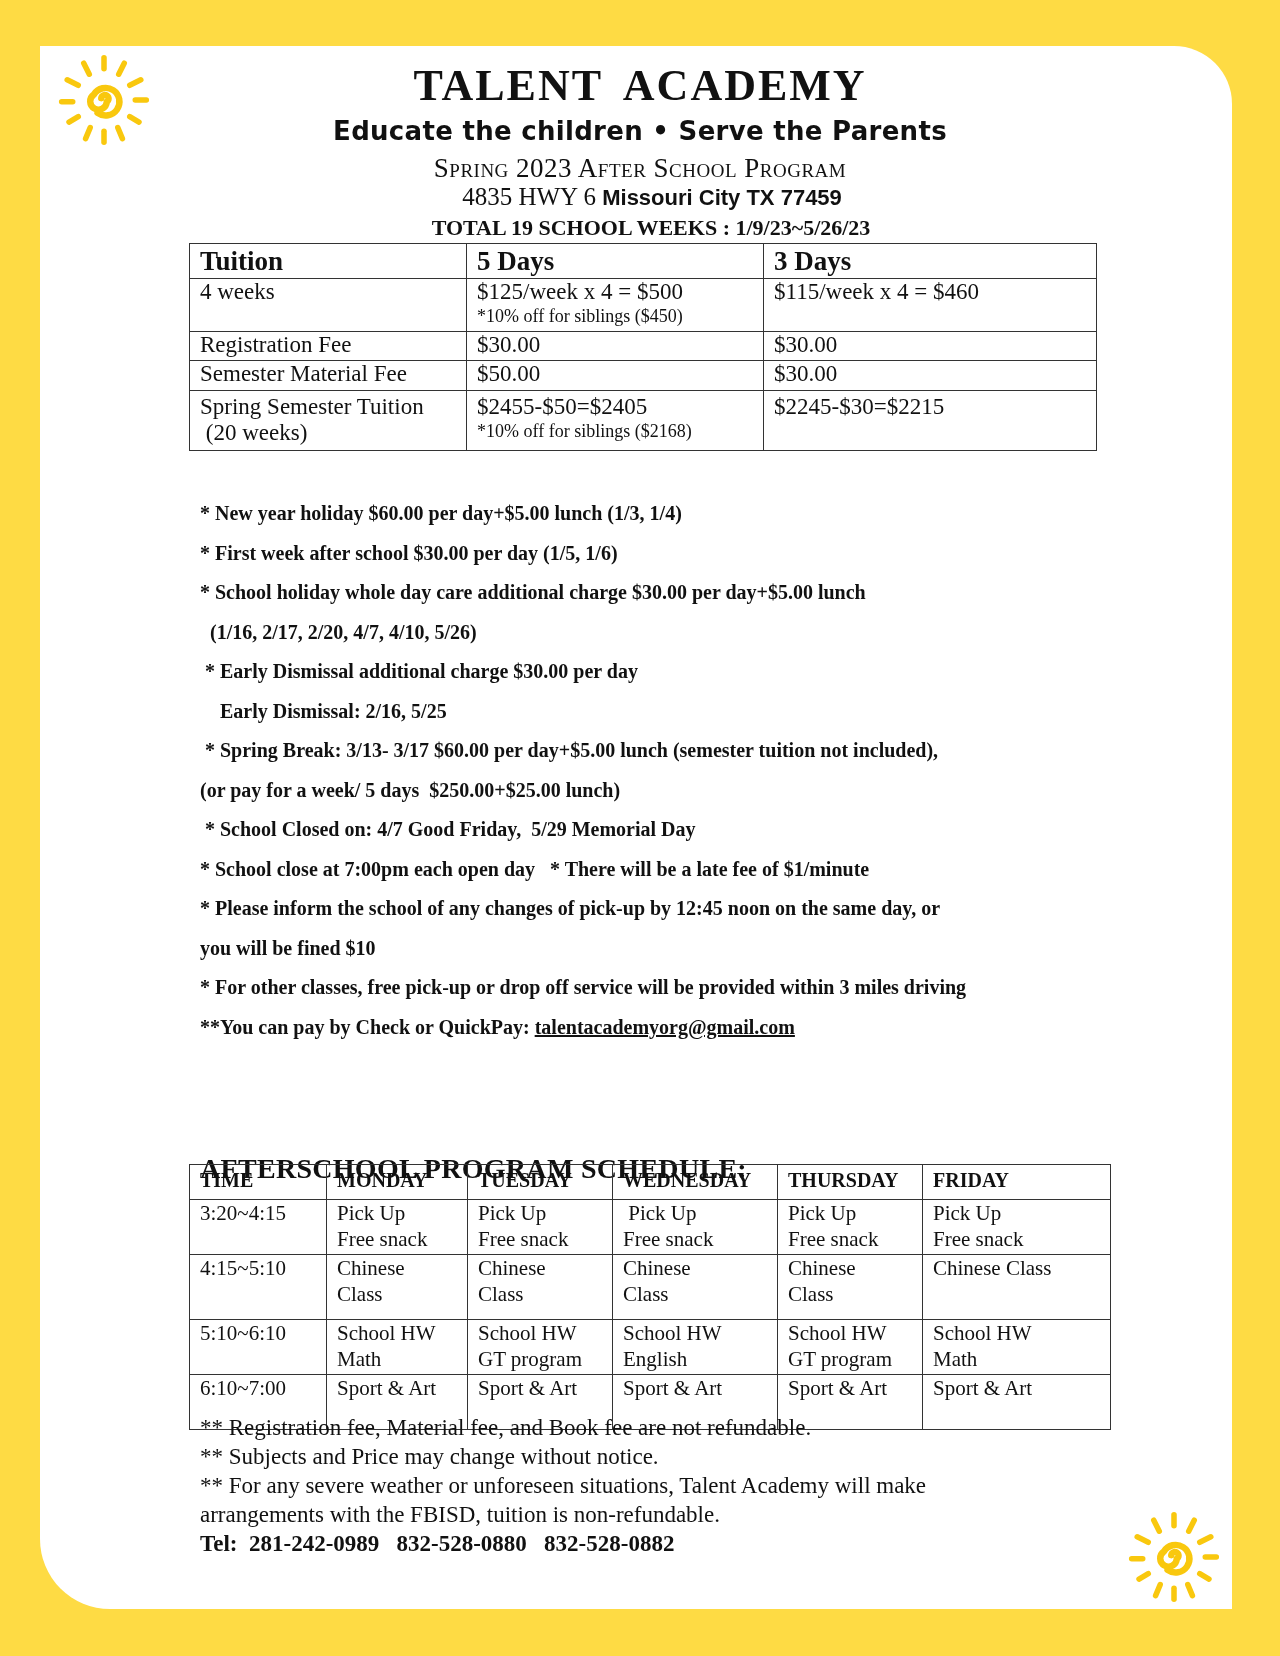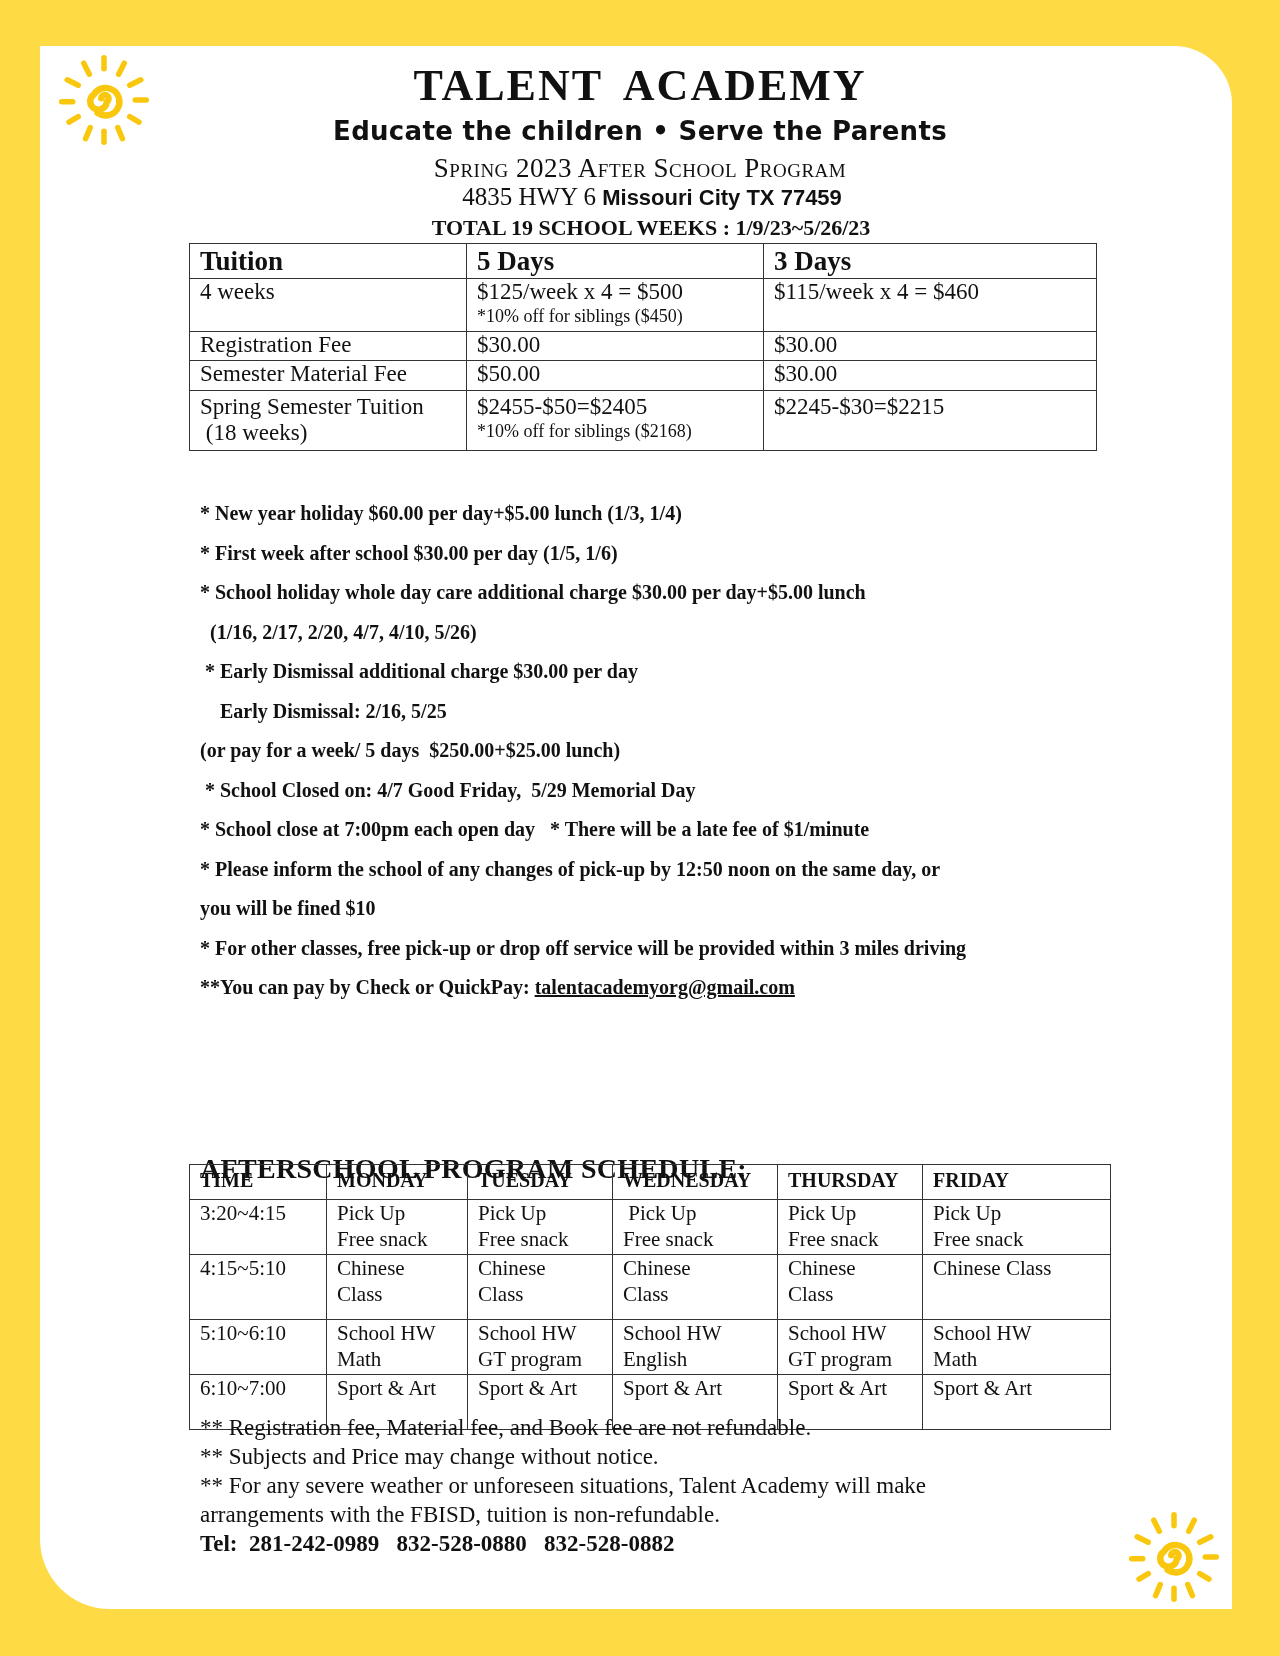--- a/index.html
+++ b/index.html
@@ -156,44 +156,45 @@
     <td>$30.00</td>
   </tr>
   <tr style="height:30px">
     <td class="c1">Semester Material Fee</td>
     <td class="c2">$50.00</td>
     <td>$30.00</td>
   </tr>
   <tr style="height:60px">
     <td class="c1">
           <span style="display:block;padding-top:3px">Spring Semester Tuition</span>
-          <span style="white-space:pre;display:block"> (18 weeks)</span>
+          <span style="white-space:pre;display:block"> (20 weeks)</span>
         </td>
     <td class="c2">
           <span style="display:block;padding-top:3px">$2455-$50=$2405</span>
           <span class="note">*10% off for siblings ($2168)</span>
         </td>
     <td>
           <span style="display:block;padding-top:3px">$2245-$30=$2215</span>
         </td>
   </tr>
 </tbody>
   </table>
 
 <div class="notes">
   <div>* New year holiday $60.00 per day+$5.00 lunch (1/3, 1/4)</div>
   <div>* First week after school $30.00 per day (1/5, 1/6)</div>
   <div>* School holiday whole day care additional charge $30.00 per day+$5.00 lunch</div>
   <div>  (1/16, 2/17, 2/20, 4/7, 4/10, 5/26)</div>
   <div> * Early Dismissal additional charge $30.00 per day</div>
   <div>    Early Dismissal: 2/16, 5/25</div>
+  <div> * Spring Break: 3/13- 3/17 $60.00 per day+$5.00 lunch (semester tuition not included),</div>
   <div>(or pay for a week/ 5 days  $250.00+$25.00 lunch)</div>
   <div> * School Closed on: 4/7 Good Friday,  5/29 Memorial Day</div>
   <div>* School close at 7:00pm each open day   * There will be a late fee of $1/minute</div>
-  <div>* Please inform the school of any changes of pick-up by 12:50 noon on the same day, or</div>
+  <div>* Please inform the school of any changes of pick-up by 12:45 noon on the same day, or</div>
   <div>you will be fined $10</div>
   <div>* For other classes, free pick-up or drop off service will be provided within 3 miles driving</div>
   <div><span>**You can pay by Check or QuickPay: </span><a class="email">talentacademyorg@gmail.com</a></div>
 </div>
 
 <div class="sched-title">AFTERSCHOOL PROGRAM  SCHEDULE:</div>
 
 <table class="schedule">
   <tbody>
       <tr>

